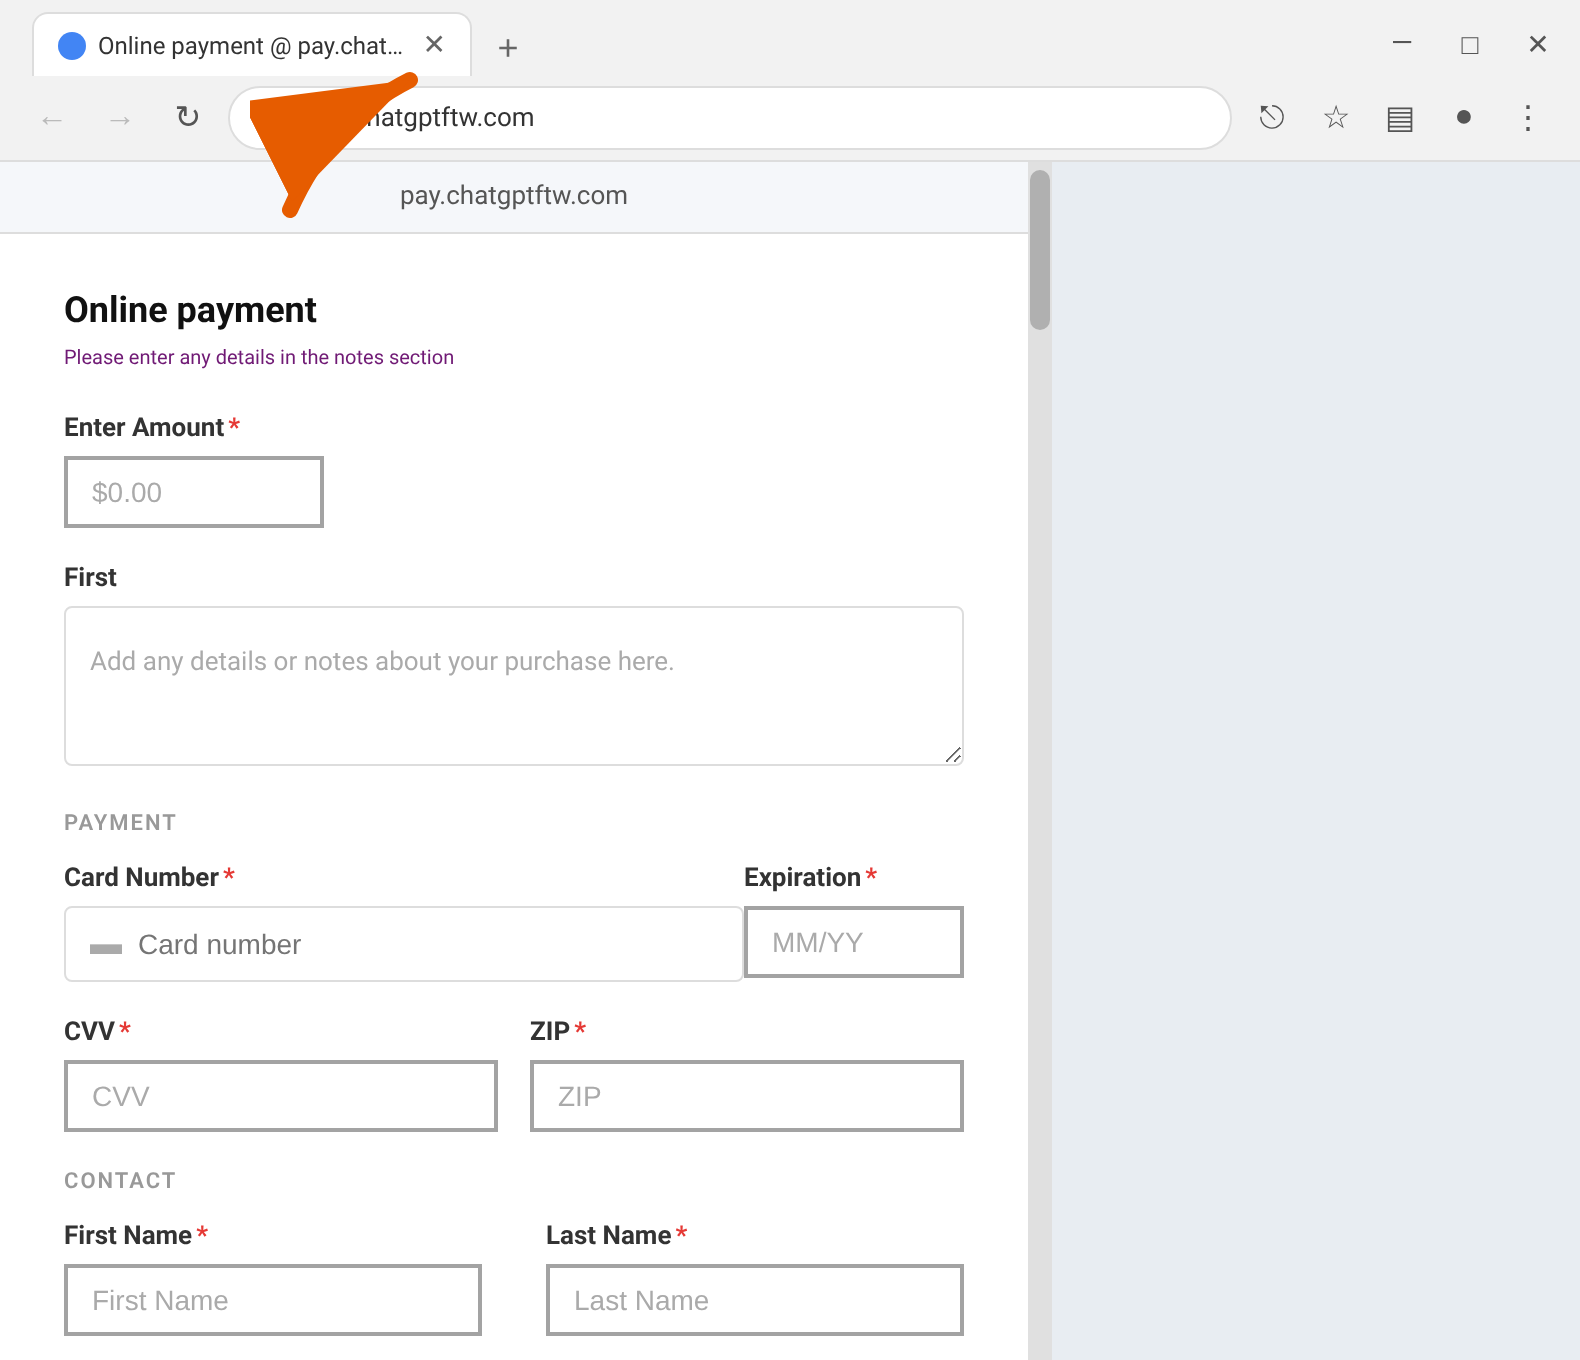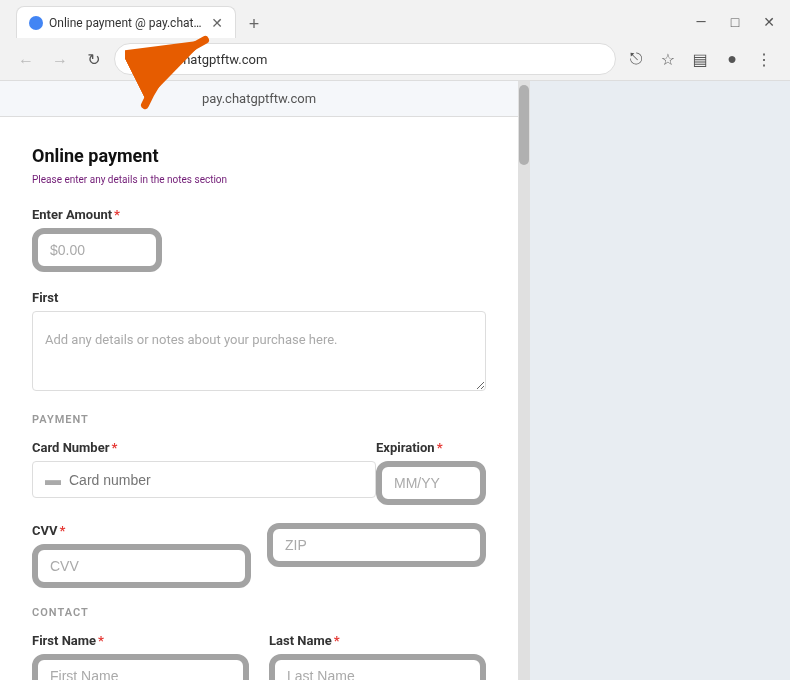--- a/index.html
+++ b/index.html
@@ -266,22 +266,22 @@
       display: block;
     }
 
     .required {
       color: #e53935;
       margin-left: 2px;
     }
 
     .form-input {
       width: 100%;
-      border: 6px solid #a3a3a3;
-      border-radius: 12px;
+      border: 2px solid #a3a3a3;
+      border-radius: 0;
       padding: 8px 12px;
       font-size: 14px;
       color: #333;
       background: #fff;
       outline: none;
     }
 
     .form-input::placeholder {
       color: #aaa;
     }
@@ -361,21 +361,21 @@
       margin-bottom: 18px;
     }
 
     .cvv-zip-row .form-group {
       flex: 1;
       margin-bottom: 0;
     }
 
     .contact-row {
       display: flex;
-      gap: 20px;
+      gap: 32px;
       margin-bottom: 18px;
     }
 
     .contact-row .form-group {
       flex: 1;
       margin-bottom: 0;
     }
 
     
     .page-wrapper::-webkit-scrollbar { width: 12px; }
@@ -501,20 +501,23 @@
         </div>
 
         <div class="cvv-zip-row">
           <div class="form-group">
             <label class="form-label">
               <span>CVV</span><span class="required">*</span>
             </label>
             <input class="form-input" type="text" placeholder="CVV" style="">
           </div>
           <div class="form-group">
+            <label class="form-label">
+              <span>ZIP</span><span class="required">*</span>
+            </label>
             <input class="form-input" type="text" placeholder="ZIP" style="">
           </div>
         </div>
 
         <div class="section-label">CONTACT</div>
 
         <div class="contact-row">
           <div class="form-group">
             <label class="form-label">
               <span>First Name</span><span class="required">*</span>

